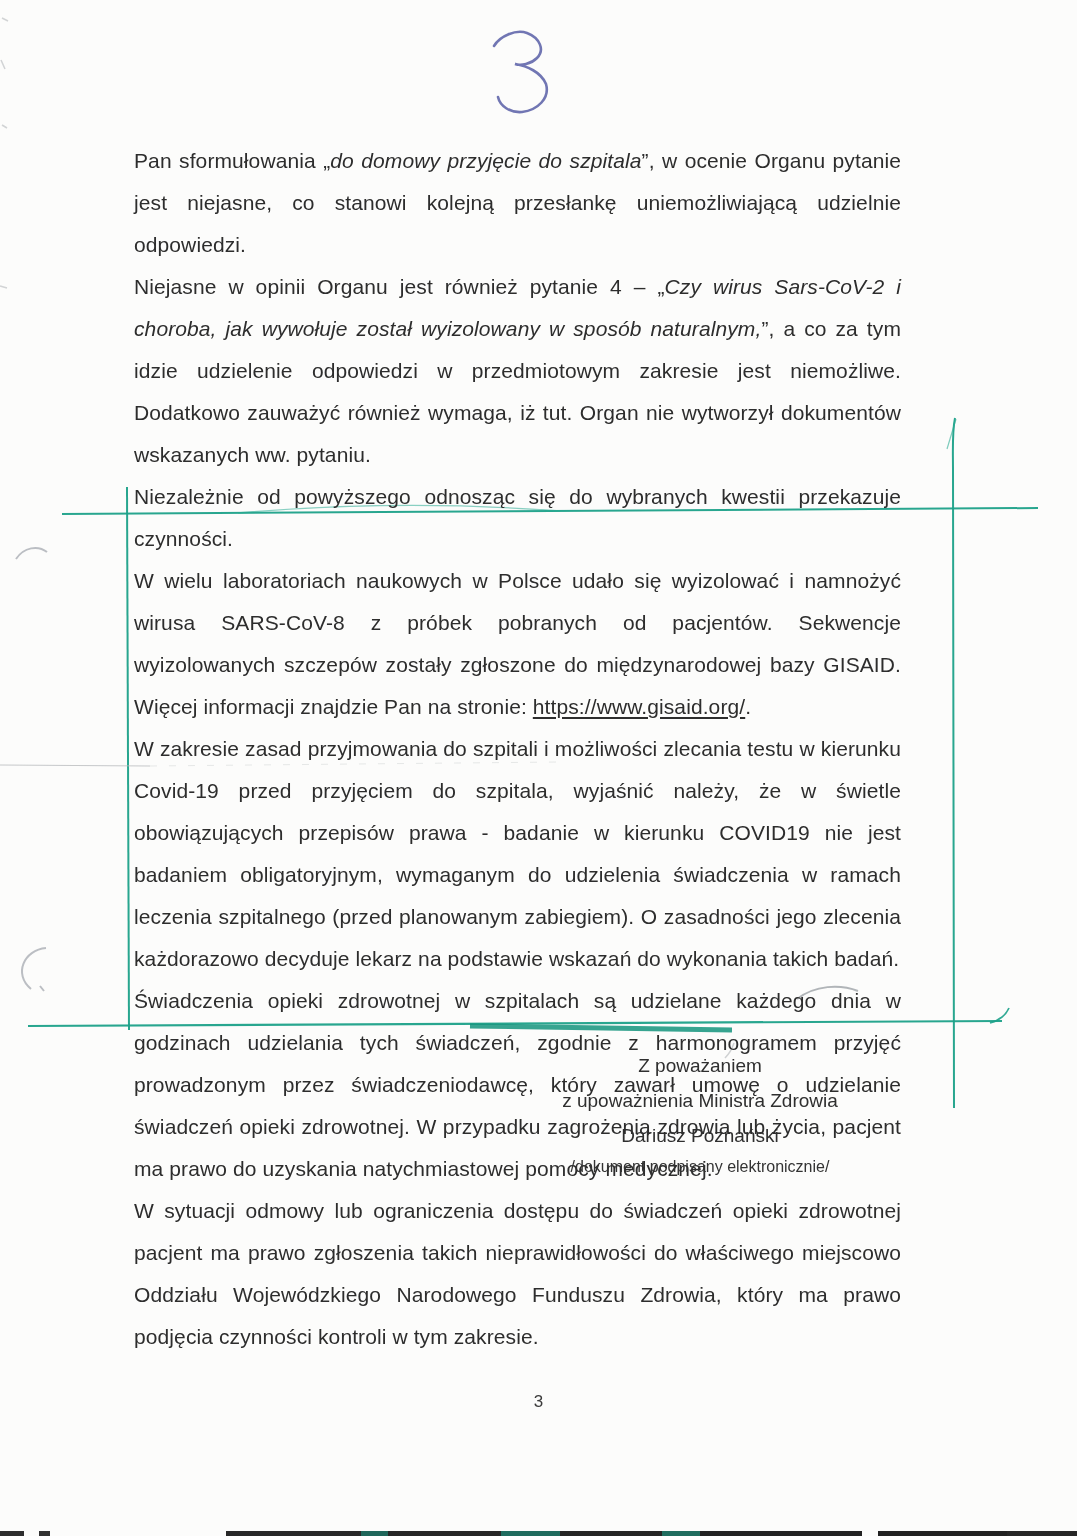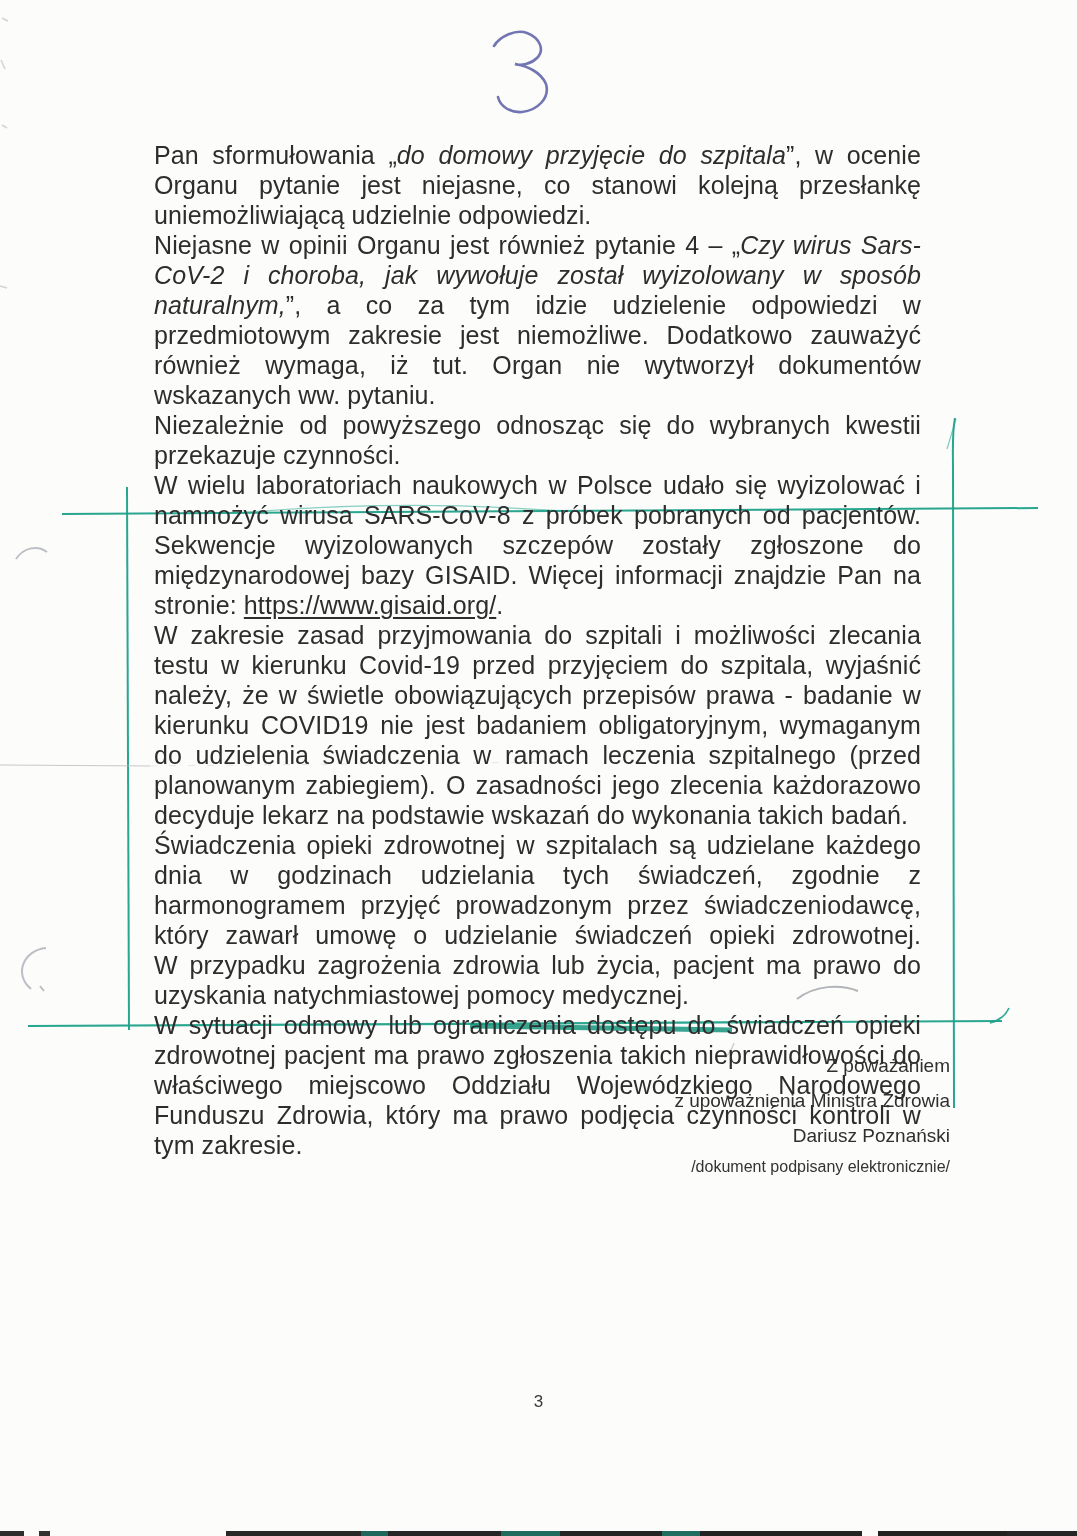--- a/index.html
+++ b/index.html
@@ -3,30 +3,30 @@
 <meta charset="utf-8">
 <style>
   html,body { margin:0; padding:0; background:#e8e8e8; }
   .page {
     position:relative; width:1077px; height:1536px;
     background:#fcfcfb; overflow:hidden;
     font-family:"Liberation Sans", sans-serif;
     color:#2d2d2d;
   }
   .body-text {
-    position:absolute; left:154px; top:140px; width:767px;
-    font-size:25px; line-height:30px;
+    position:absolute; left:134px; top:140px; width:767px;
+    font-size:21px; line-height:42px;
     text-align:justify; letter-spacing:0.1px;
   }
   .body-text p { margin:0; }
   .it { font-style:italic; }
   .doclink { color:#2d2d2d; text-underline-offset:3px; }
   .signature {
     position:absolute; left:450px; top:1048px; width:500px;
-    text-align:right; font-size:19px; line-height:35px; color:#2f2f2f;
+    text-align:center; font-size:19px; line-height:35px; color:#2f2f2f;
   }
   .sig-note { font-size:16px; line-height:22px; margin-top:3px; color:#333; }
   .footer-num {
     position:absolute; left:0; top:1392px; width:1077px;
     text-align:center; font-size:17px; color:#3a3a3a;
   }
   .marks-overlay {
     position:absolute; left:0; top:0; width:1077px; height:1536px;
     pointer-events:none;
   }

